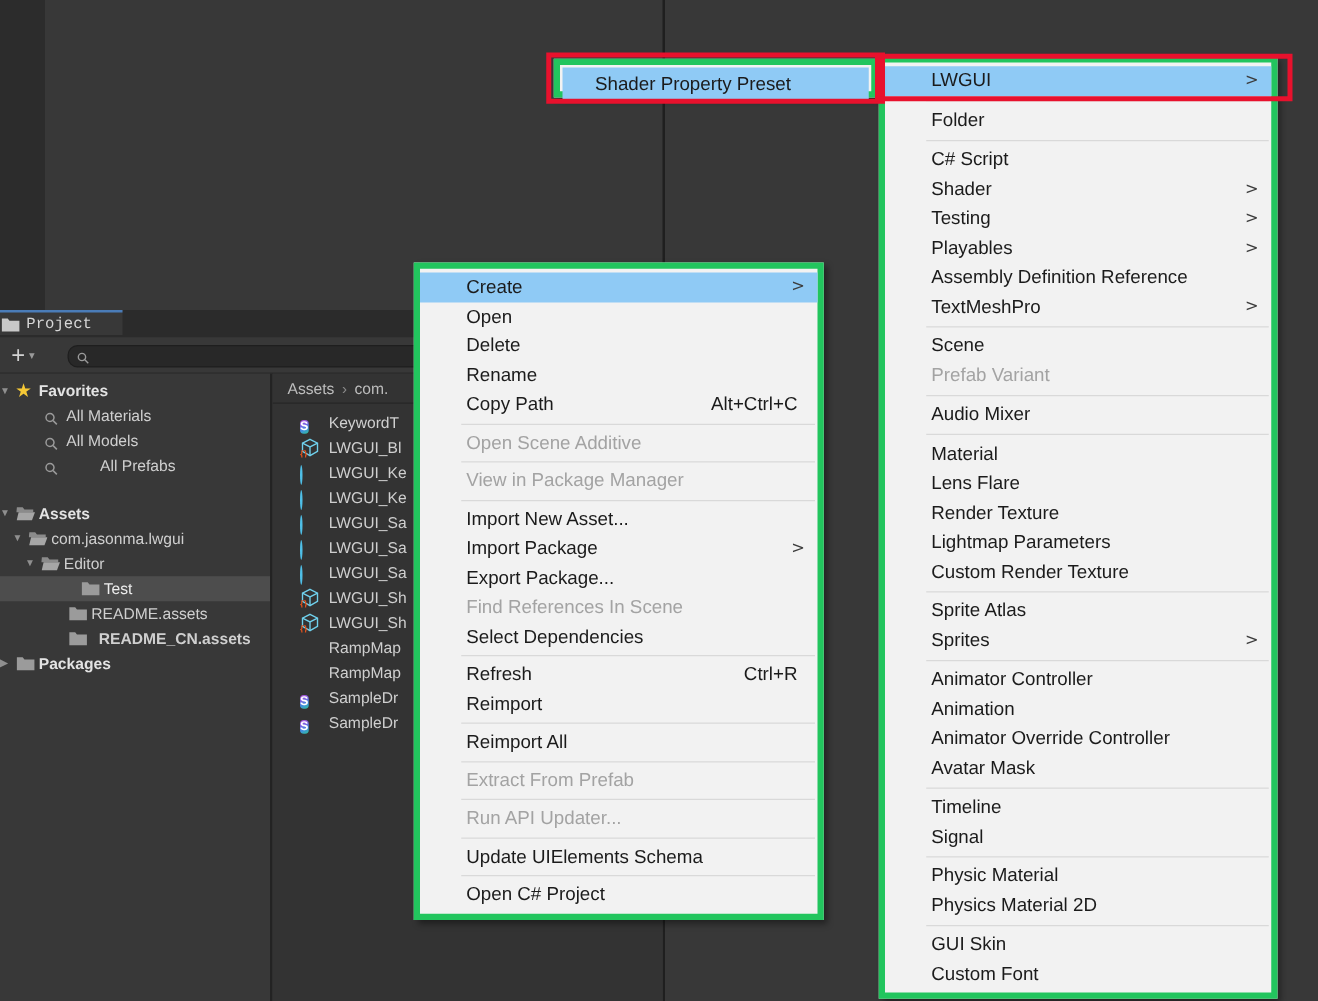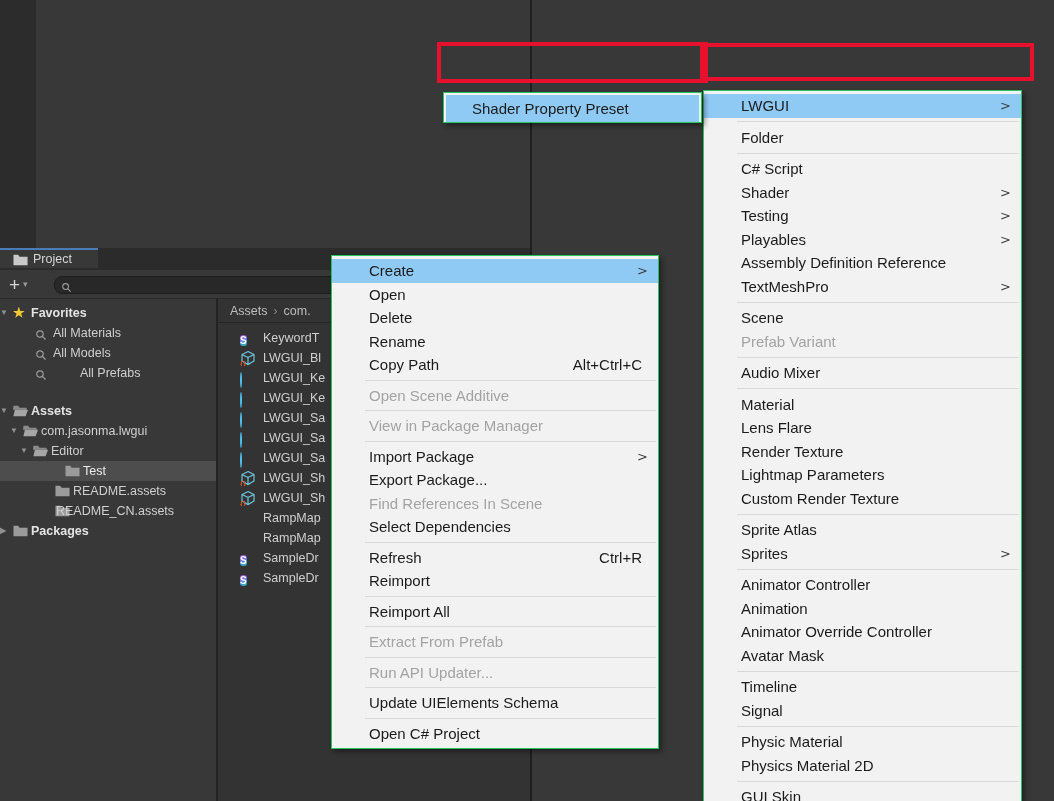--- a/index.html
+++ b/index.html
@@ -10,22 +10,22 @@
   }
   
   .left-strip{position:absolute;left:0;top:0;width:36px;height:248px;background:#2c2c2c;}
   .v-divider{position:absolute;left:530px;top:0;width:2px;height:801px;background:#1f1f1f;}
 
   
   .project-panel{position:absolute;left:0;top:248px;width:530px;height:553px;background:#383838;}
   .tab-strip{position:absolute;left:0;top:0;width:100%;height:22px;background:#2b2b2b;}
   .tab{
     position:absolute;left:0;top:0;width:98px;height:20px;background:#383838;
-    border-top:2px solid #4a7cb8;display:flex;align-items:center;gap:5px;padding-left:13px;box-sizing:border-box;
-    color:#d6d6d6;font-size:12.5px;
+    border-top:2px solid #4a7cb8;display:flex;align-items:center;gap:5px;padding-left:1px;box-sizing:border-box;
+    color:#d6d6d6;font-size:12.5px;font-family:Liberation Mono, monospace;
   }
   .toolbar{
     position:absolute;left:0;top:22px;width:100%;height:29px;background:#383838;
     border-bottom:1px solid #292929;box-sizing:border-box;display:flex;align-items:center;
   }
   .plus{color:#d2d2d2;font-size:19px;line-height:1;margin-left:9px;font-weight:400;}
   .caret{color:#9a9a9a;font-size:9px;margin-left:3px;}
   .search{
     position:absolute;left:54px;right:8px;top:6px;height:16px;border-radius:8px;
     background:#282828;border:1px solid #1e1e1e;display:flex;align-items:center;padding-left:6px;
@@ -66,23 +66,23 @@
   }
   .icon-material{
     width:14px;height:14px;border-radius:50%;margin-top:1px;box-sizing:border-box;
     border:1.5px solid #4fc0e8;
     background:radial-gradient(circle at 34% 30%, #ffffff 0%, #bfe9fa 18%, #49b4e8 45%, #1273c2 75%, #0a4f92 100%);
   }
   .icon-object svg{display:block;width:16px;height:16px;}
 
   
   .menu{
-    position:absolute;background:#f2f2f2;border:1px solid #22c55e;box-sizing:border-box;
+    position:absolute;background:#f2f2f2;border:5px solid #22c55e;box-sizing:border-box;
     box-shadow:3px 3px 5px rgba(0,0,0,.4);padding:3px 0;z-index:10;
-    font-size:15px;color:#1b1b1b;margin-top:45px;
+    font-size:15px;color:#1b1b1b;
   }
   .mitem{position:relative;height:23.5px;line-height:23.5px;padding-left:37px;white-space:nowrap;}
   .mitem.hl{background:#8fcaf5;}
   .mitem.dis{color:#a3a3a3;}
   .mshortcut{position:absolute;right:16px;top:0;}
   .mchev{position:absolute;right:10px;top:0;font-size:13px;color:#3c3c3c;font-family:"DejaVu Sans",sans-serif;}
   .msep{height:1px;background:#d9d9d9;margin:3px 2px 3px 33px;}
   .submenu .msep{margin-top:3.5px;margin-bottom:3.5px;}
 
   #context-menu{left:331px;top:210px;width:328px;}
@@ -199,21 +199,21 @@
             </svg>
           </span>
           <span class="tlabel" style="left: 73px;">README.assets</span>
         </div>
         <div class="tree-row">
           <span class="ticon" style="left: 55px;">
             <svg viewBox="0 0 16 13">
               <path d="M0.5 1.5 h5 l1.5 2 h8.5 v9 h-15 z" fill="#9b9b9b"></path>
             </svg>
           </span>
-          <span class="tlabel" style="left: 56px;">README_CN.assets</span>
+          <span class="tlabel" style="left: 79px; font-weight: bold;">README_CN.assets</span>
         </div>
         <div class="tree-row bold">
           <span class="twisty" style="left: 0px;">▶</span>
           <span class="ticon" style="left: 13px;">
             <svg viewBox="0 0 16 13">
               <path d="M0.5 1.5 h5 l1.5 2 h8.5 v9 h-15 z" fill="#9b9b9b"></path>
             </svg>
           </span>
           <span class="tlabel" style="left: 31px;">Packages</span>
         </div>
@@ -303,20 +303,21 @@
     <div class="mitem hl"><span>Create</span><span class="mchev">&gt;</span></div>
     <div class="mitem"><span>Open</span></div>
     <div class="mitem"><span>Delete</span></div>
     <div class="mitem"><span>Rename</span></div>
     <div class="mitem"><span>Copy Path</span><span class="mshortcut">Alt+Ctrl+C</span></div>
     <div class="msep"></div>
     <div class="mitem dis"><span>Open Scene Additive</span></div>
     <div class="msep"></div>
     <div class="mitem dis"><span>View in Package Manager</span></div>
     <div class="msep"></div>
+    <div class="mitem"><span>Import New Asset...</span></div>
     <div class="mitem"><span>Import Package</span><span class="mchev">&gt;</span></div>
     <div class="mitem"><span>Export Package...</span></div>
     <div class="mitem dis"><span>Find References In Scene</span></div>
     <div class="mitem"><span>Select Dependencies</span></div>
     <div class="msep"></div>
     <div class="mitem"><span>Refresh</span><span class="mshortcut">Ctrl+R</span></div>
     <div class="mitem"><span>Reimport</span></div>
     <div class="msep"></div>
     <div class="mitem"><span>Reimport All</span></div>
     <div class="msep"></div>

